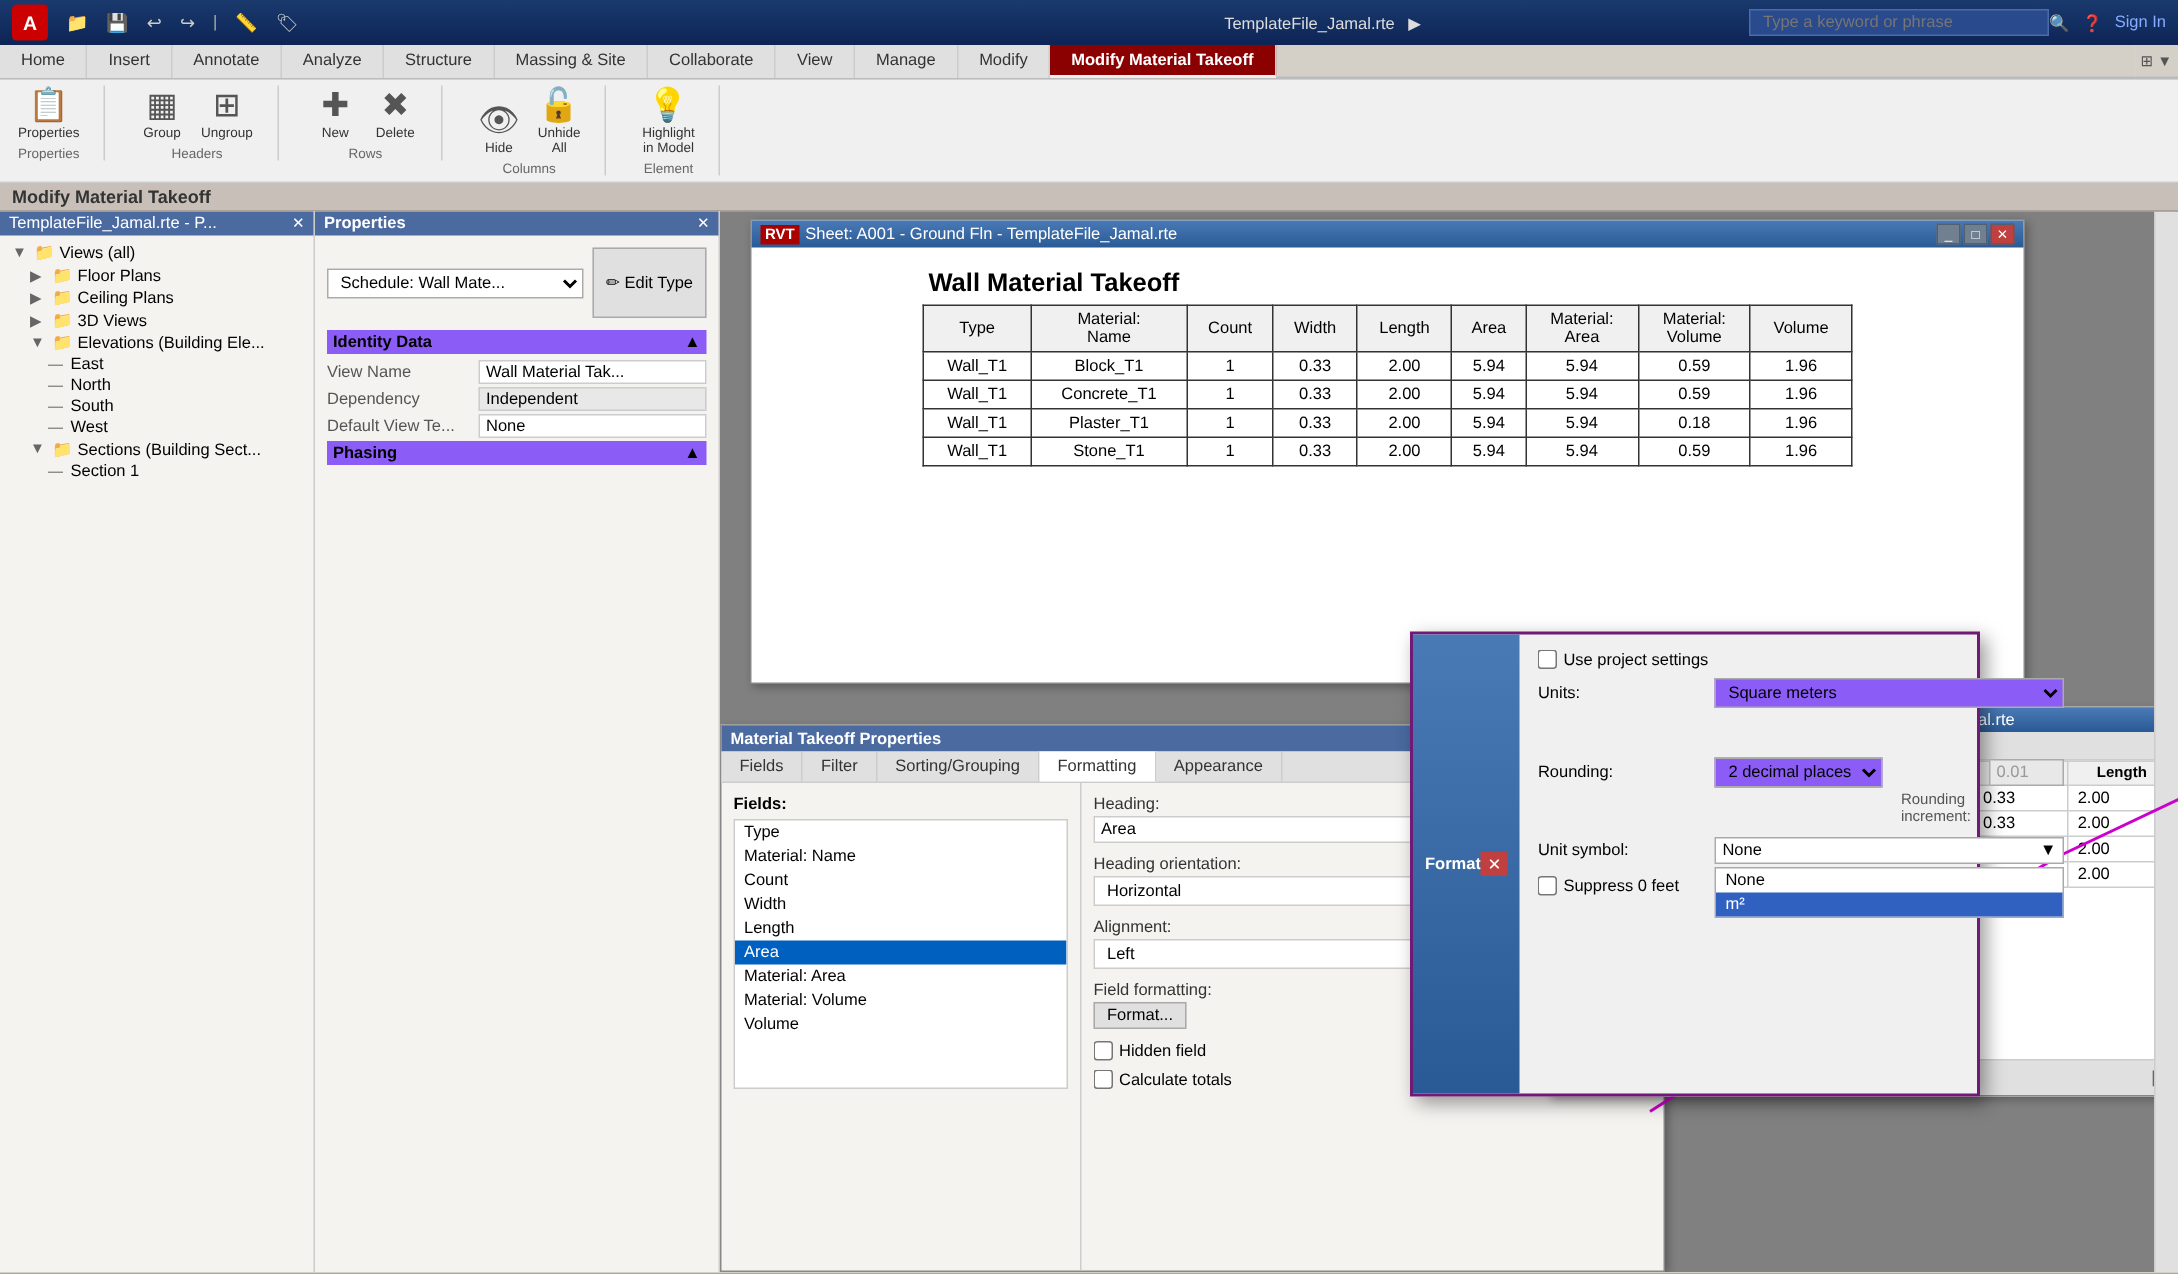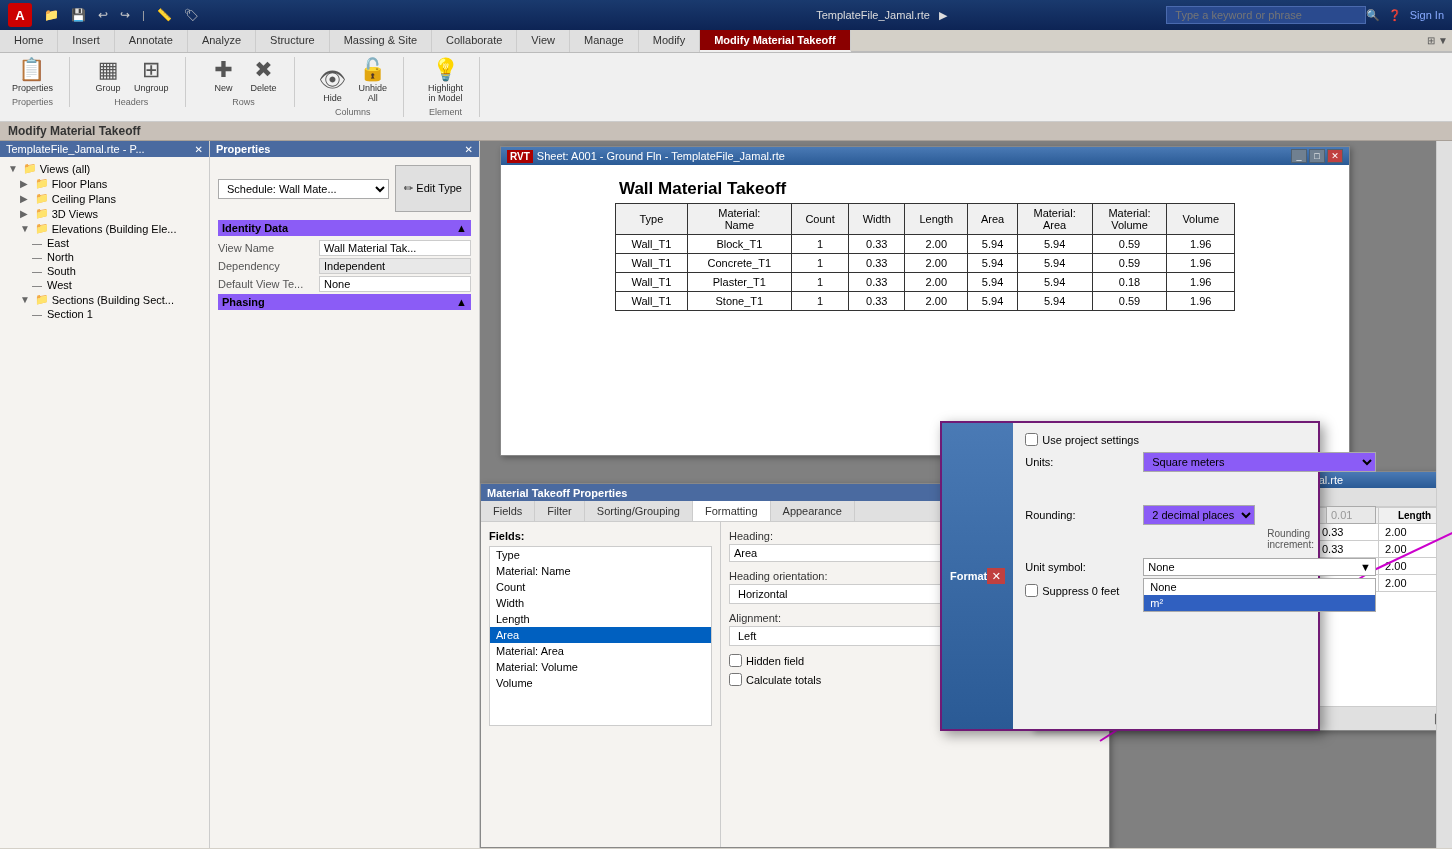--- a/index.html
+++ b/index.html
@@ -681,20 +681,24 @@
             <select class="form-select">
               <option>Horizontal</option>
             </select>
           </div>
           <div class="form-row">
             <div class="form-label">Alignment:</div>
             <select class="form-select">
               <option>Left</option>
             </select>
           </div>
+          <div class="form-row">
+            <div class="form-label">Field formatting:</div>
+            <button style="padding:2px 8px; border:1px solid #aaa; background:#e0e0e0; cursor:pointer; font-size:11px;">Format...</button>
+          </div>
           <div class="dialog-check-row">
             <input type="checkbox" class="dialog-checkbox" style="">
             <span>Hidden field</span>
           </div>
           <div class="dialog-check-row">
             <input type="checkbox" class="dialog-checkbox" style="">
             <span>Calculate totals</span>
           </div>
         </div>
       </div>

